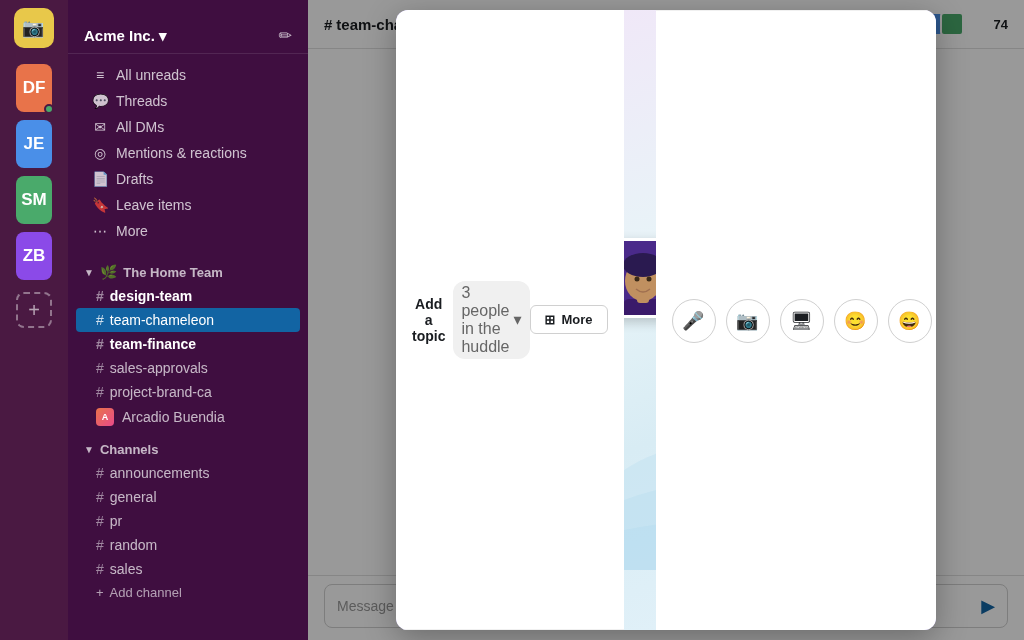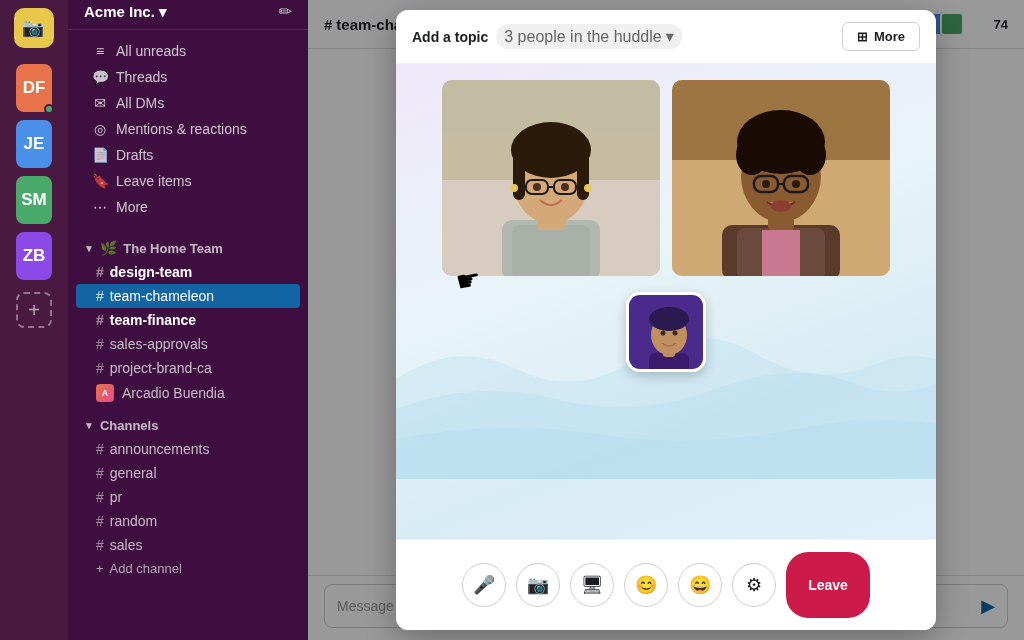--- a/index.html
+++ b/index.html
@@ -78,21 +78,21 @@
     
     .sidebar {
       width: 240px;
       background: #3f0e40;
       display: flex;
       flex-direction: column;
       flex-shrink: 0;
       overflow-y: auto;
     }
     .sidebar-header {
-      padding: 2px 16px 8px;
+      padding: 26px 16px 8px;
       display: flex;
       align-items: center;
       justify-content: space-between;
       border-bottom: 1px solid rgba(255,255,255,0.1);
     }
     .workspace-name {
       color: white;
       font-size: 15px;
       font-weight: 700;
       display: flex;
@@ -290,21 +290,20 @@
       align-items: center;
       justify-content: center;
       z-index: 100;
     }
     .huddle-modal {
       background: #c4b5fd;
       border-radius: 12px;
       width: 540px;
       height: 620px;
       display: flex;
-      flex-direction: column;
       overflow: hidden;
       box-shadow: 0 8px 32px rgba(0,0,0,0.3);
     }
     .huddle-header {
       padding: 12px 16px;
       display: flex;
       align-items: center;
       justify-content: space-between;
       border-bottom: 1px solid #f0f0f0;
       background: white;

